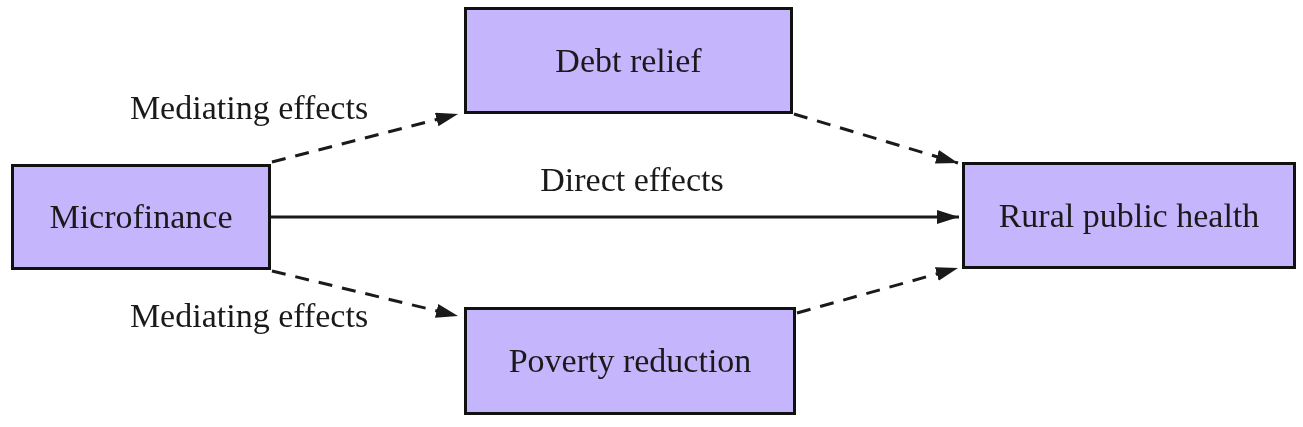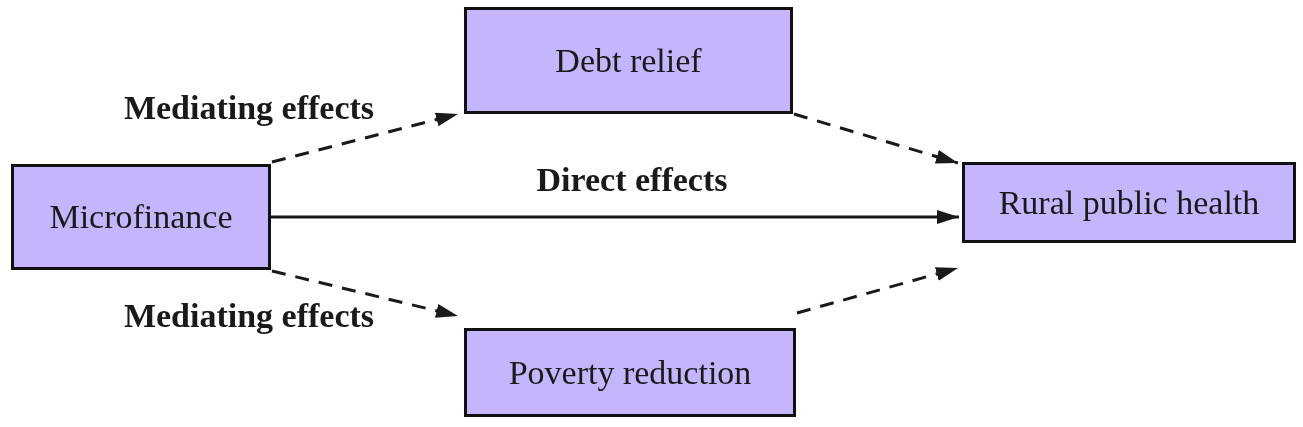--- a/index.html
+++ b/index.html
@@ -43,26 +43,25 @@
     line-height: 1;
     text-align: center;
     white-space: nowrap;
   }
   .edge-label {
     position: absolute;
     font-size: 34px;
     line-height: 40px;
     text-align: center;
     white-space: nowrap;
-    font-weight: bold;
   }
   .node-microfinance        { left: 11px;  top: 164px; width: 260px; height: 106px; }
   .node-debt-relief         { left: 464px; top: 7px;   width: 329px; height: 107px; }
-  .node-poverty-reduction   { left: 464px; top: 328px; width: 332px; height: 89px; font-family: Liberation Serif, serif; }
-  .node-rural-public-health { left: 962px; top: 162px; width: 334px; height: 81px; }
+  .node-poverty-reduction   { left: 464px; top: 307px; width: 332px; height: 108px; font-family: Liberation Serif, serif; }
+  .node-rural-public-health { left: 962px; top: 162px; width: 334px; height: 107px; }
   .label-mediating-top      { left: 119px; top: 88px;  width: 260px; }
   .label-direct             { left: 482px; top: 160px; width: 300px; }
   .label-mediating-bottom   { left: 119px; top: 296px; width: 260px; }
 </style>
 </head>
 <body>
 
 <div class="canvas">
 
   <svg class="edges" viewBox="0 0 1303 427">

